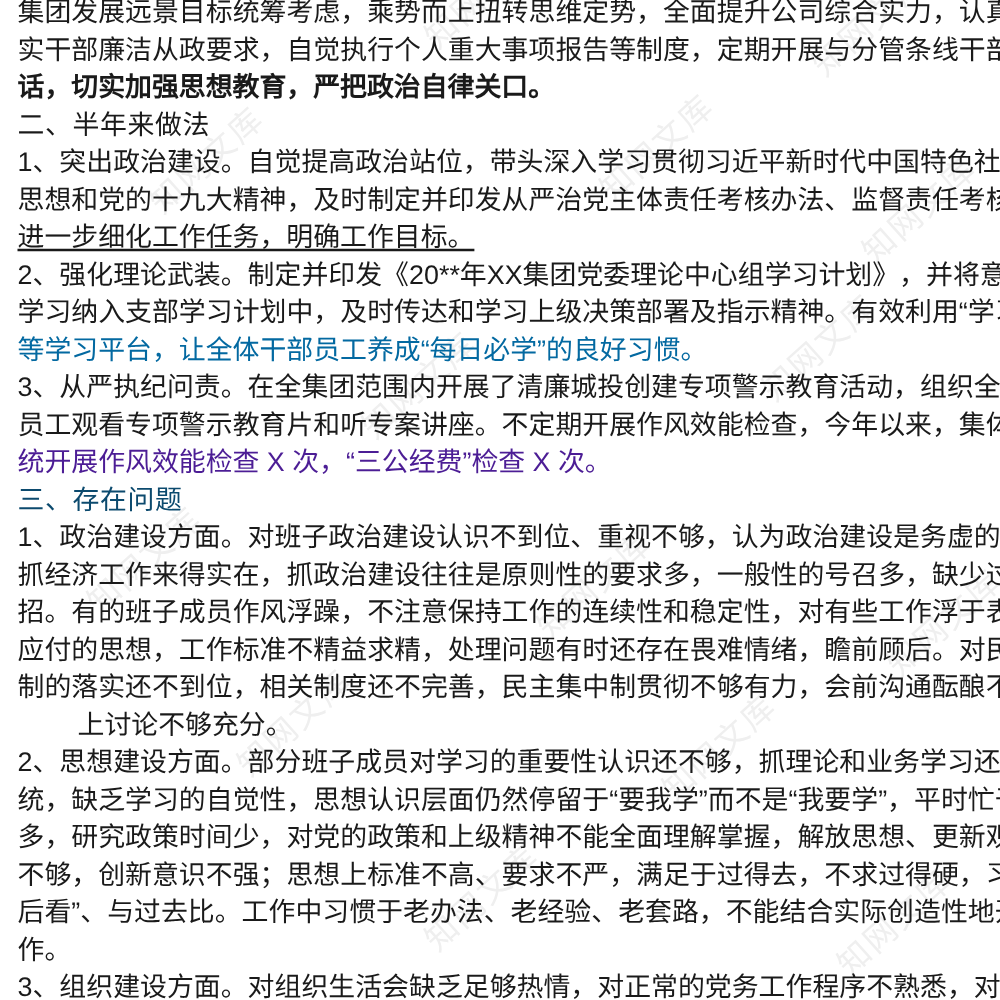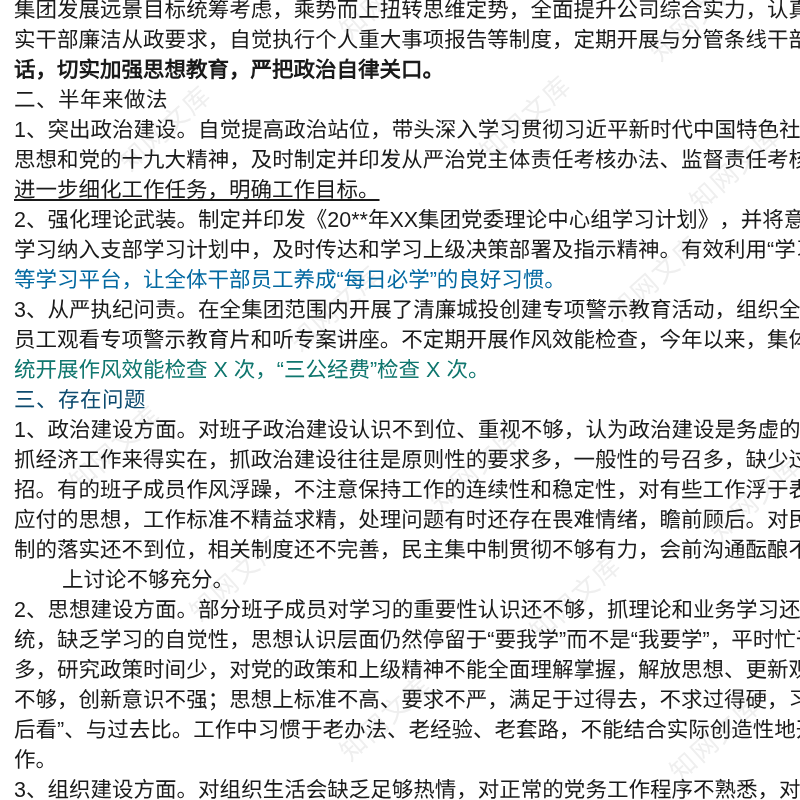--- a/index.html
+++ b/index.html
@@ -424,21 +424,21 @@
         <span>查</span>
         <span>，</span>
         <span>今</span>
         <span>年</span>
         <span>以</span>
         <span>来</span>
         <span>，</span>
         <span>集</span>
         <span>体</span>
       </div>
-      <div class="line" style="top: 355px; color: #0f766e;">统开展作风效能检查 X 次，“三公经费”检查 X 次。</div>
+      <div class="line" style="top: 355px; color: #4c1d95;">统开展作风效能检查 X 次，“三公经费”检查 X 次。</div>
       <div class="line heading" style="top: 385px; color: #0c4a6e;">三、存在问题</div>
       <div class="line justify" style="top: 415px; color: rgb(26, 26, 26);">
         <span>1</span>
         <span>、</span>
         <span>政</span>
         <span>治</span>
         <span>建</span>
         <span>设</span>
         <span>方</span>
         <span>面</span>

